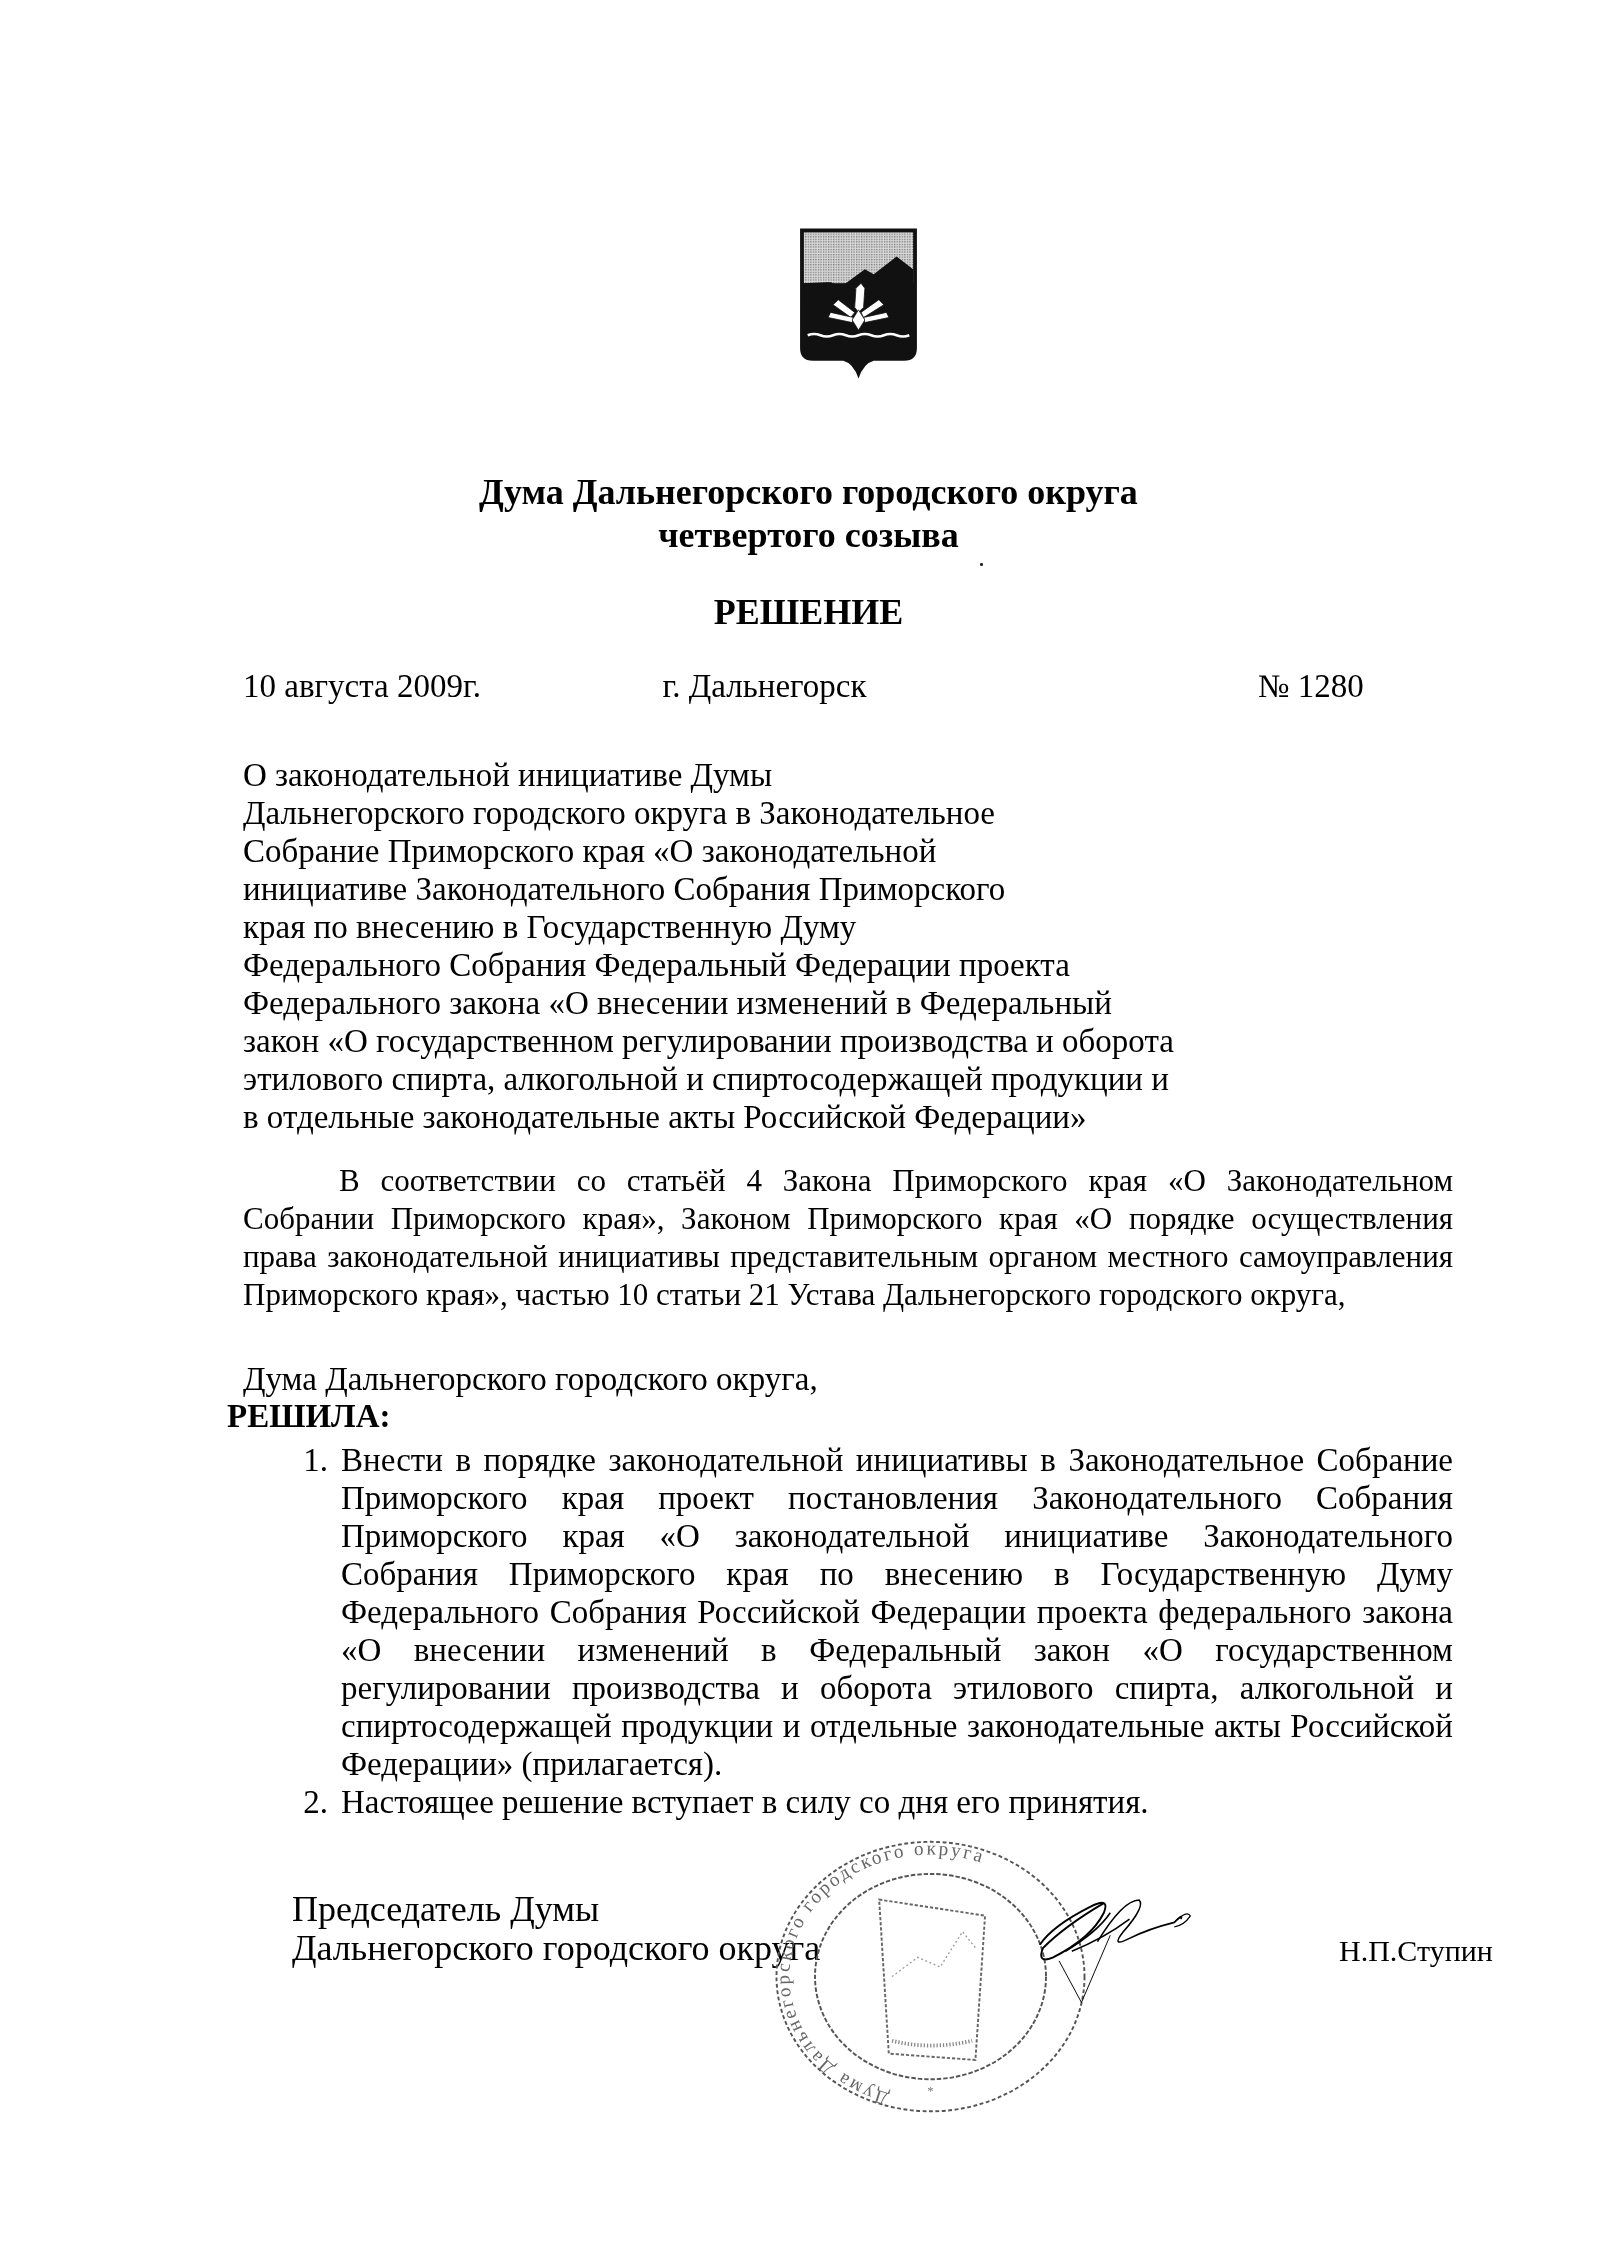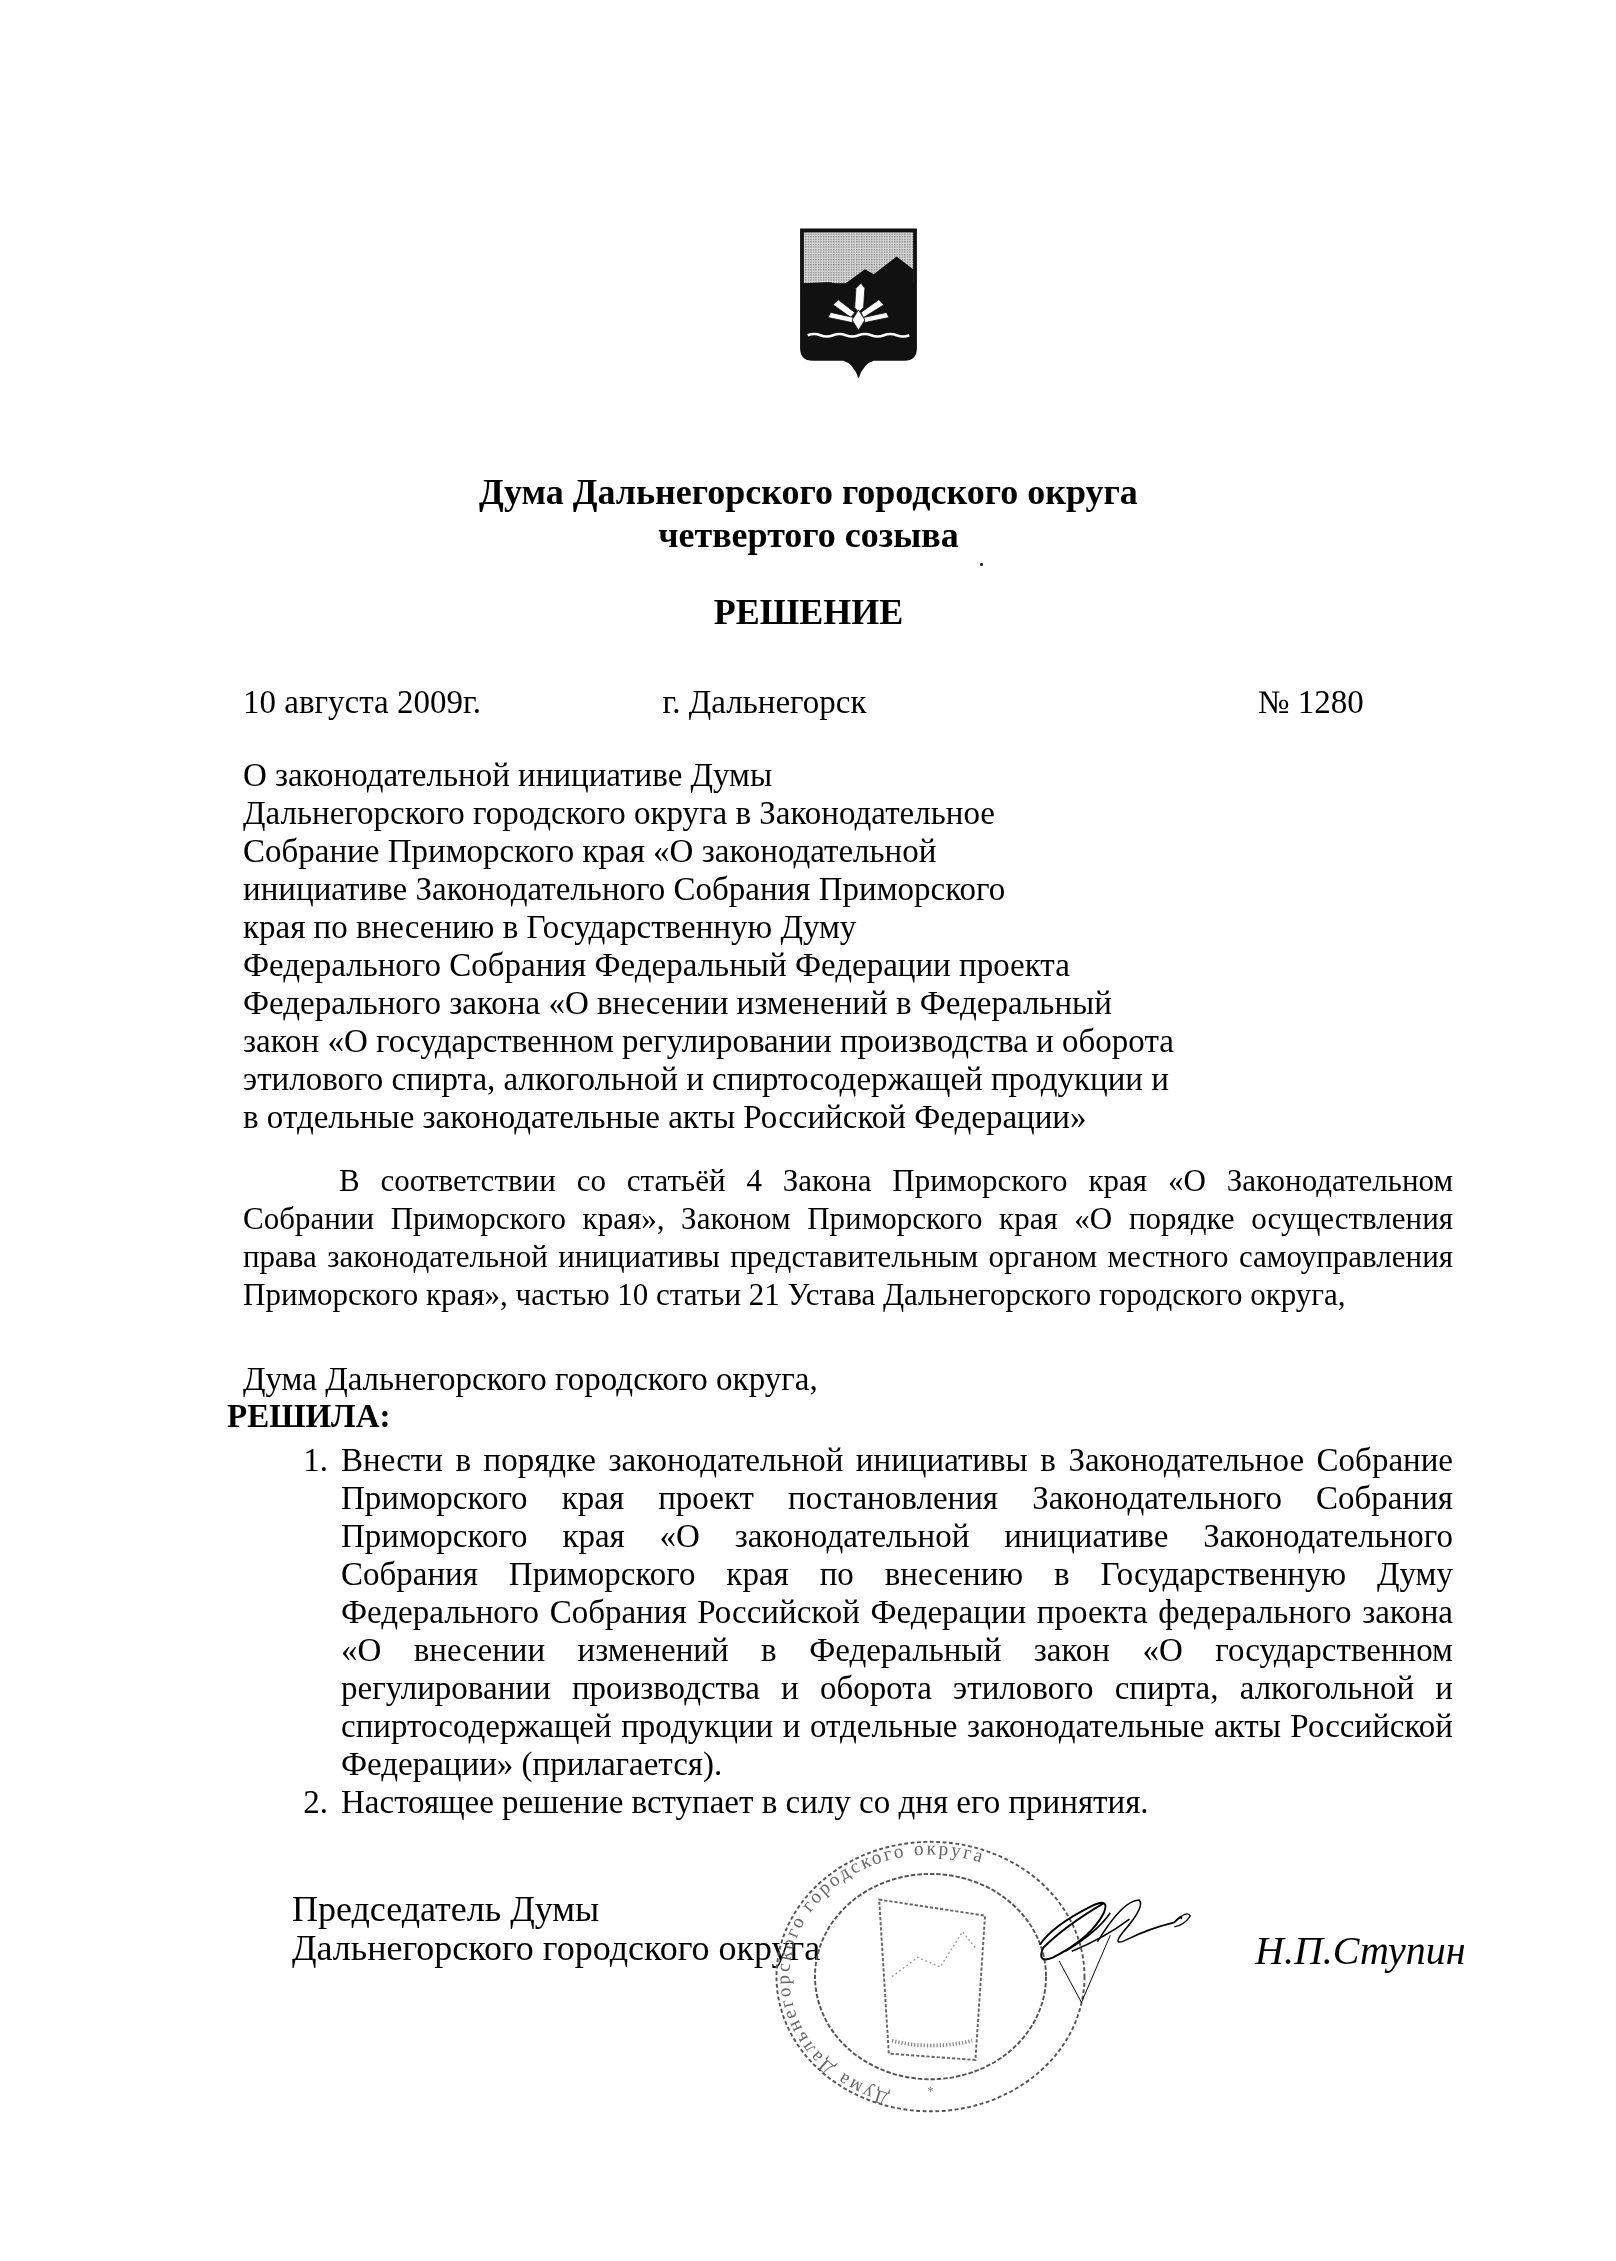--- a/index.html
+++ b/index.html
@@ -9,42 +9,42 @@
     }
     .page { position: absolute; left: 0; top: 0; width: 1617px; height: 2261px; }
     .emblem { position: absolute; left: 795px; top: 220px; width: 127px; height: 167px; }
     .header-title {
       position: absolute; left: 0; width: 1617px; text-align: center;
       font-weight: bold; font-size: 36px; line-height: 46px;
     }
     .t1 { top: 469px; }
     .t2 { top: 512px; }
     .t3 { top: 589px; }
-    .meta { position: absolute; top: 666px; font-size: 33px; line-height: 41px; margin-top: 16px; }
+    .meta { position: absolute; top: 666px; font-size: 33px; line-height: 41px; }
     .meta-date { left: 243px; }
     .meta-city { left: 0; width: 1529px; text-align: center; }
     .meta-num { left: 1258px; }
     .subject {
       position: absolute; left: 243px; top: 756px; width: 963px;
       font-size: 33px; line-height: 38px;
     }
     .subject div { white-space: nowrap; }
     .body-para {
       position: absolute; left: 243px; top: 1162px; width: 1210px;
       font-size: 31px; line-height: 38px; text-align: justify;
       text-indent: 96px;
     }
     .council { position: absolute; left: 243px; top: 1361px; font-size: 33px; line-height: 37px; }
     .decided { position: absolute; left: 227px; top: 1398px; font-size: 33px; line-height: 37px; font-weight: bold; }
     .items { position: absolute; left: 243px; top: 1441px; width: 1210px; font-size: 33px; line-height: 38px; }
     .item { display: flex; }
     .item-num { width: 98px; text-align: right; padding-right: 13px; box-sizing: border-box; flex: 0 0 98px; }
     .item-text { flex: 1; text-align: justify; }
     .signature-block { position: absolute; left: 292px; top: 1890px; font-size: 36px; line-height: 39px; }
-    .signer-name { position: absolute; left: 1255px; top: 1931px; font-size: 40px; line-height: 39px; font-style: italic; }
+    .signer-name { position: absolute; left: 1339px; top: 1931px; font-size: 30px; line-height: 39px; }
     .stamp { position: absolute; left: 757px; top: 1829px; width: 347px; height: 308px; }
     .sign-mark { position: absolute; left: 1027px; top: 1887px; width: 205px; height: 122px; }
     .stray-dot { position: absolute; left: 980px; top: 563px; width: 2.6px; height: 2.6px; background: #222; border-radius: 50%; }
   </style>
 </head>
 <body>
 
 <div class="page">
 
   <svg class="emblem" viewBox="0 0 100 130">

